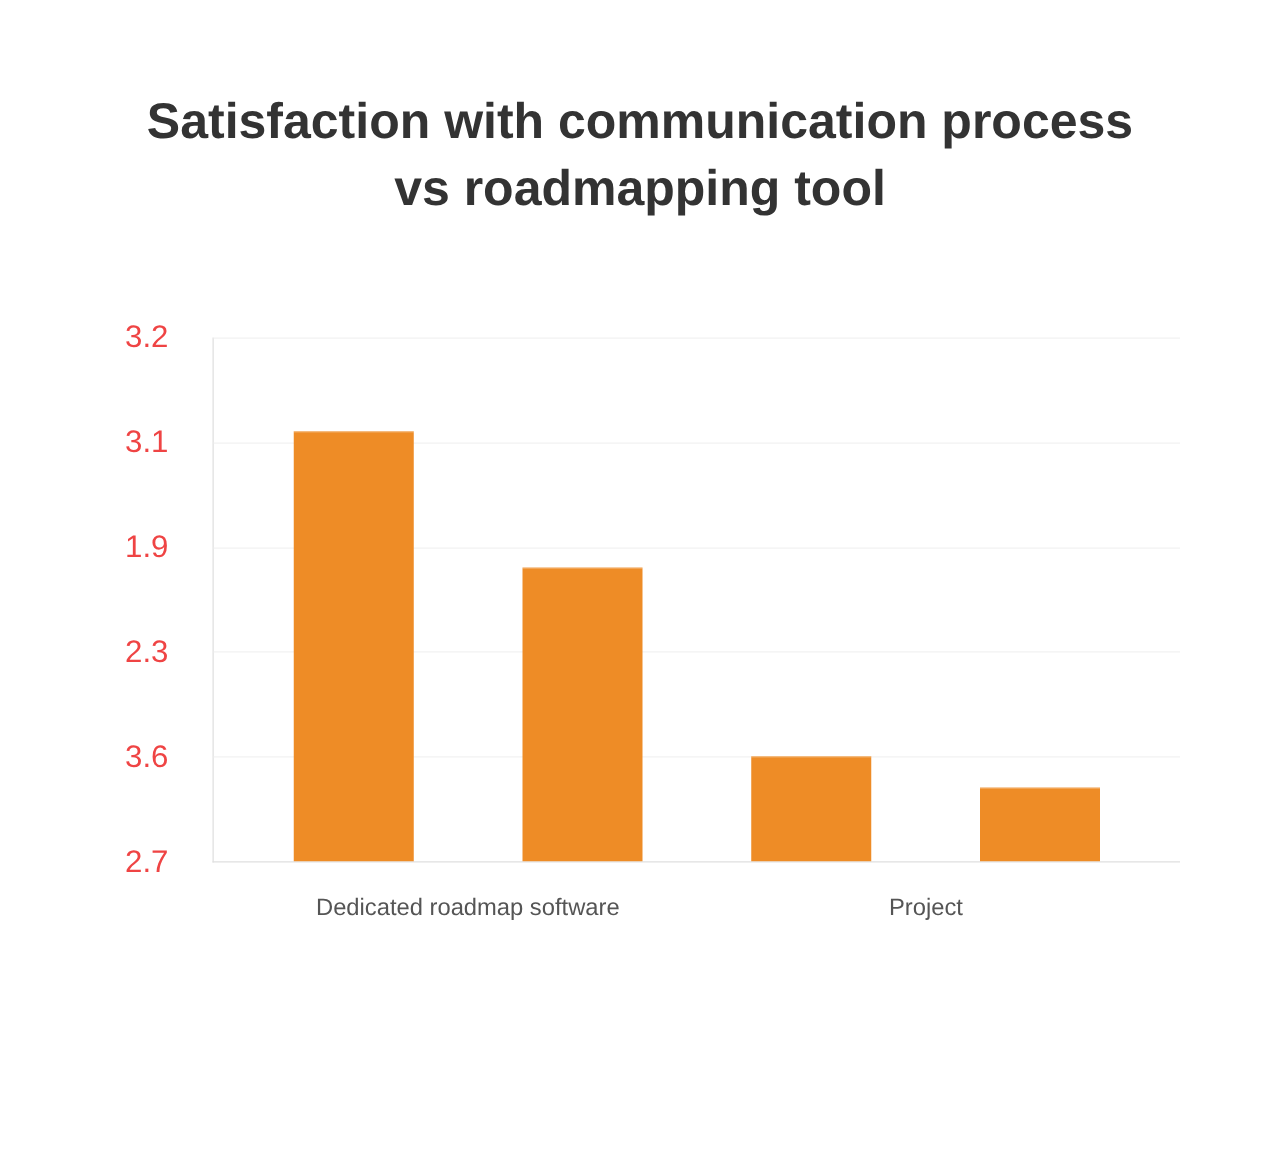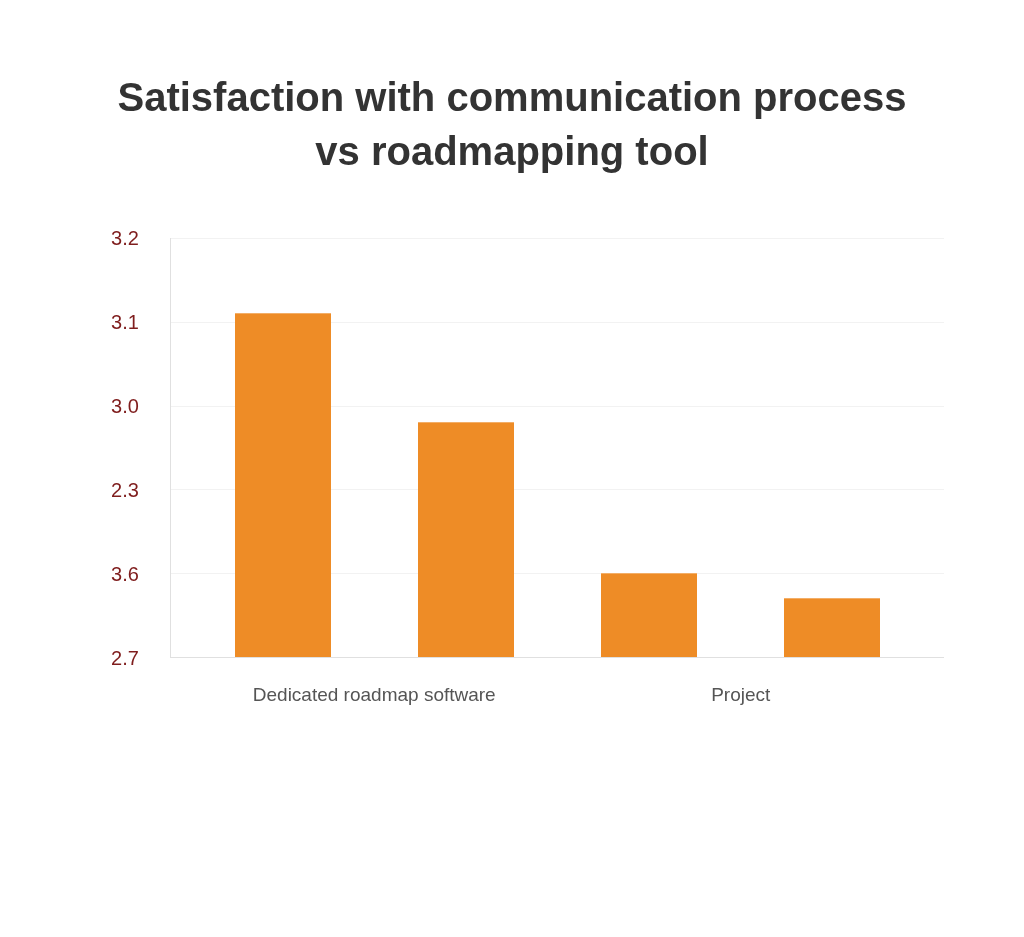--- a/index.html
+++ b/index.html
@@ -17,43 +17,43 @@
     .chart-container {
       width: 100%;
       padding-top: 70px;
     }
     .chart-title {
       text-align: center;
       font-size: 40px;
       font-weight: 600;
       color: #333333;
       line-height: 1.35;
-      margin-bottom: 60px;
+      margin-bottom: 92px;
       padding: 0 90px;
     }
     .chart-area {
       position: relative;
       margin-left: 170px;
       margin-right: 80px;
       height: 420px;
     }
     .y-axis {
       position: absolute;
       left: -60px;
       top: 0;
       bottom: 0;
       width: 50px;
     }
     .y-tick {
       position: absolute;
       right: 10px;
-      font-size: 20px;
-      color: #7f1d1d;
+      font-size: 25px;
+      color: #ef4444;
       transform: translateY(-50%);
-      text-align: center;
+      text-align: left;
       width: 50px;
     }
     .plot-area {
       position: absolute;
       left: 0;
       right: 0;
       top: 0;
       bottom: 0;
       border-left: 1px solid #e0e0e0;
       border-bottom: 1px solid #e0e0e0;
@@ -111,21 +111,21 @@
 <body>
 
 <div class="chart-container">
   <h1 class="chart-title">Satisfaction with communication process vs roadmapping tool</h1>
 
   <div class="chart-area">
     <div class="y-axis">
       <div class="y-tick" style="top:100%">2.7</div>
       <div class="y-tick" style="top:80%">3.6</div>
       <div class="y-tick" style="top:60%">2.3</div>
-      <div class="y-tick" style="top:40%">3.0</div>
+      <div class="y-tick" style="top:40%">1.9</div>
       <div class="y-tick" style="top:20%">3.1</div>
       <div class="y-tick" style="top:0%">3.2</div>
     </div>
 
     <div class="plot-area">
       <div class="gridline" style="top:80%"></div>
       <div class="gridline" style="top:60%"></div>
       <div class="gridline" style="top:40%"></div>
       <div class="gridline" style="top:20%"></div>
       <div class="gridline" style="top:0%"></div>

